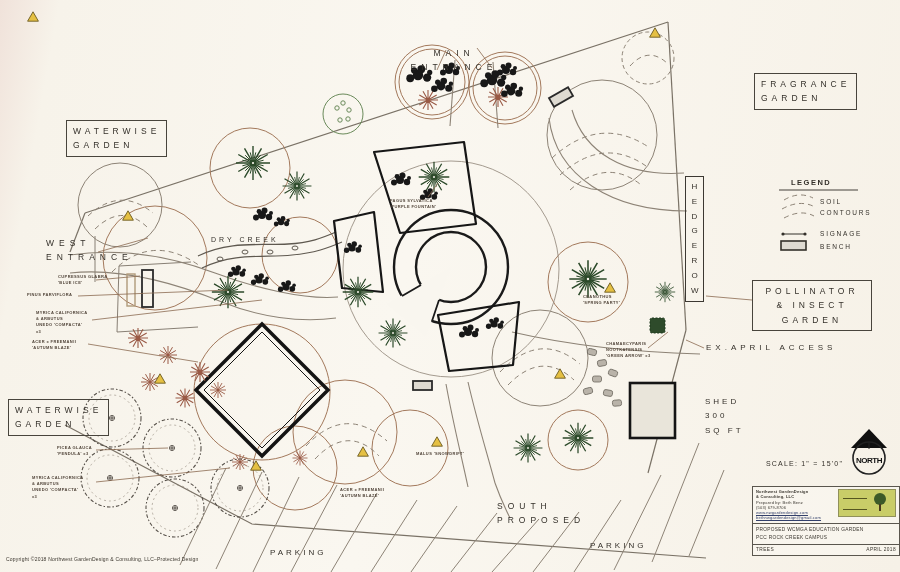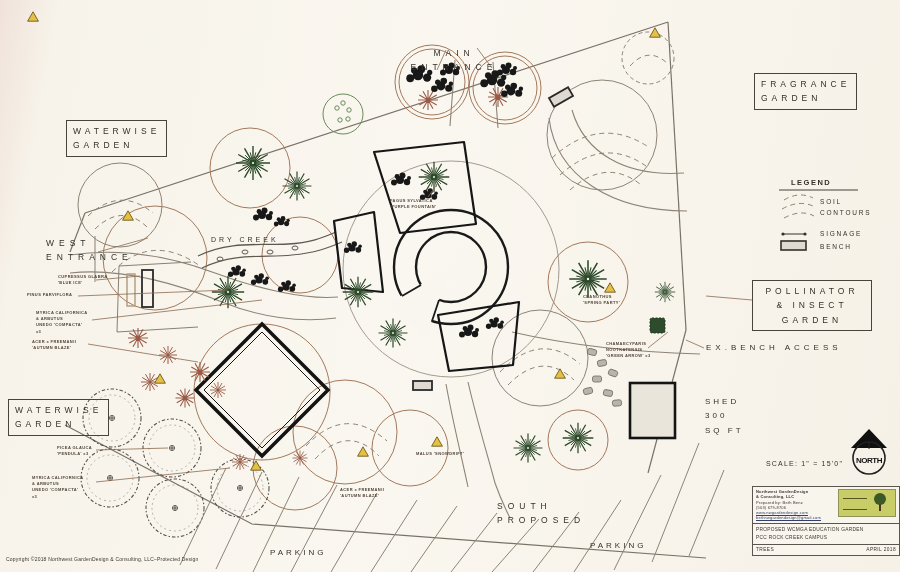--- a/index.html
+++ b/index.html
@@ -305,24 +305,25 @@
 <div class="lbl arch center" style="left:402px;top:19px;width:104px;margin-top:27px;">MAIN
 ENTRANCE</div>
 <div class="lbl boxed" style="left:754px;top:32px;margin-top:41px;">FRAGRANCE
 GARDEN</div>
 <div class="lbl boxed" style="left:66px;top:120px;">WATERWISE
 GARDEN</div>
 <div class="lbl arch" style="left:46px;top:236px;">WEST
 ENTRANCE</div>
 <div class="lbl boxed" style="left:8px;top:399px;">WATERWISE
 GARDEN</div>
+<div class="lbl stacked" style="left:685px;top:176px;">HEDGEROW</div>
 <div class="lbl boxed center" style="left:752px;top:280px;width:106px;">POLLINATOR
 &amp; INSECT
 GARDEN</div>
-<div class="lbl arch-sm" style="left:706px;top:341px;letter-spacing:4px;">EX.BENCH ACCESS</div>
+<div class="lbl arch-sm" style="left:706px;top:341px;letter-spacing:4px;">EX.APRIL ACCESS</div>
 <div class="lbl arch-sm" style="left:705px;top:395px;line-height:1.8;">SHED
 300
 SQ FT</div>
 <div class="lbl arch" style="left:497px;top:499px;">SOUTH
 PROPOSED</div>
 <div class="lbl arch-sm" style="left:270px;top:546px;">PARKING</div>
 <div class="lbl arch-sm" style="left:590px;top:539px;">PARKING</div>
 <div class="lbl" style="left:211px;top:236px;font-size:7px;letter-spacing:3px;">DRY CREEK</div>
 
 <div class="lbl legend-title" style="left:791px;top:178px;">LEGEND</div>

